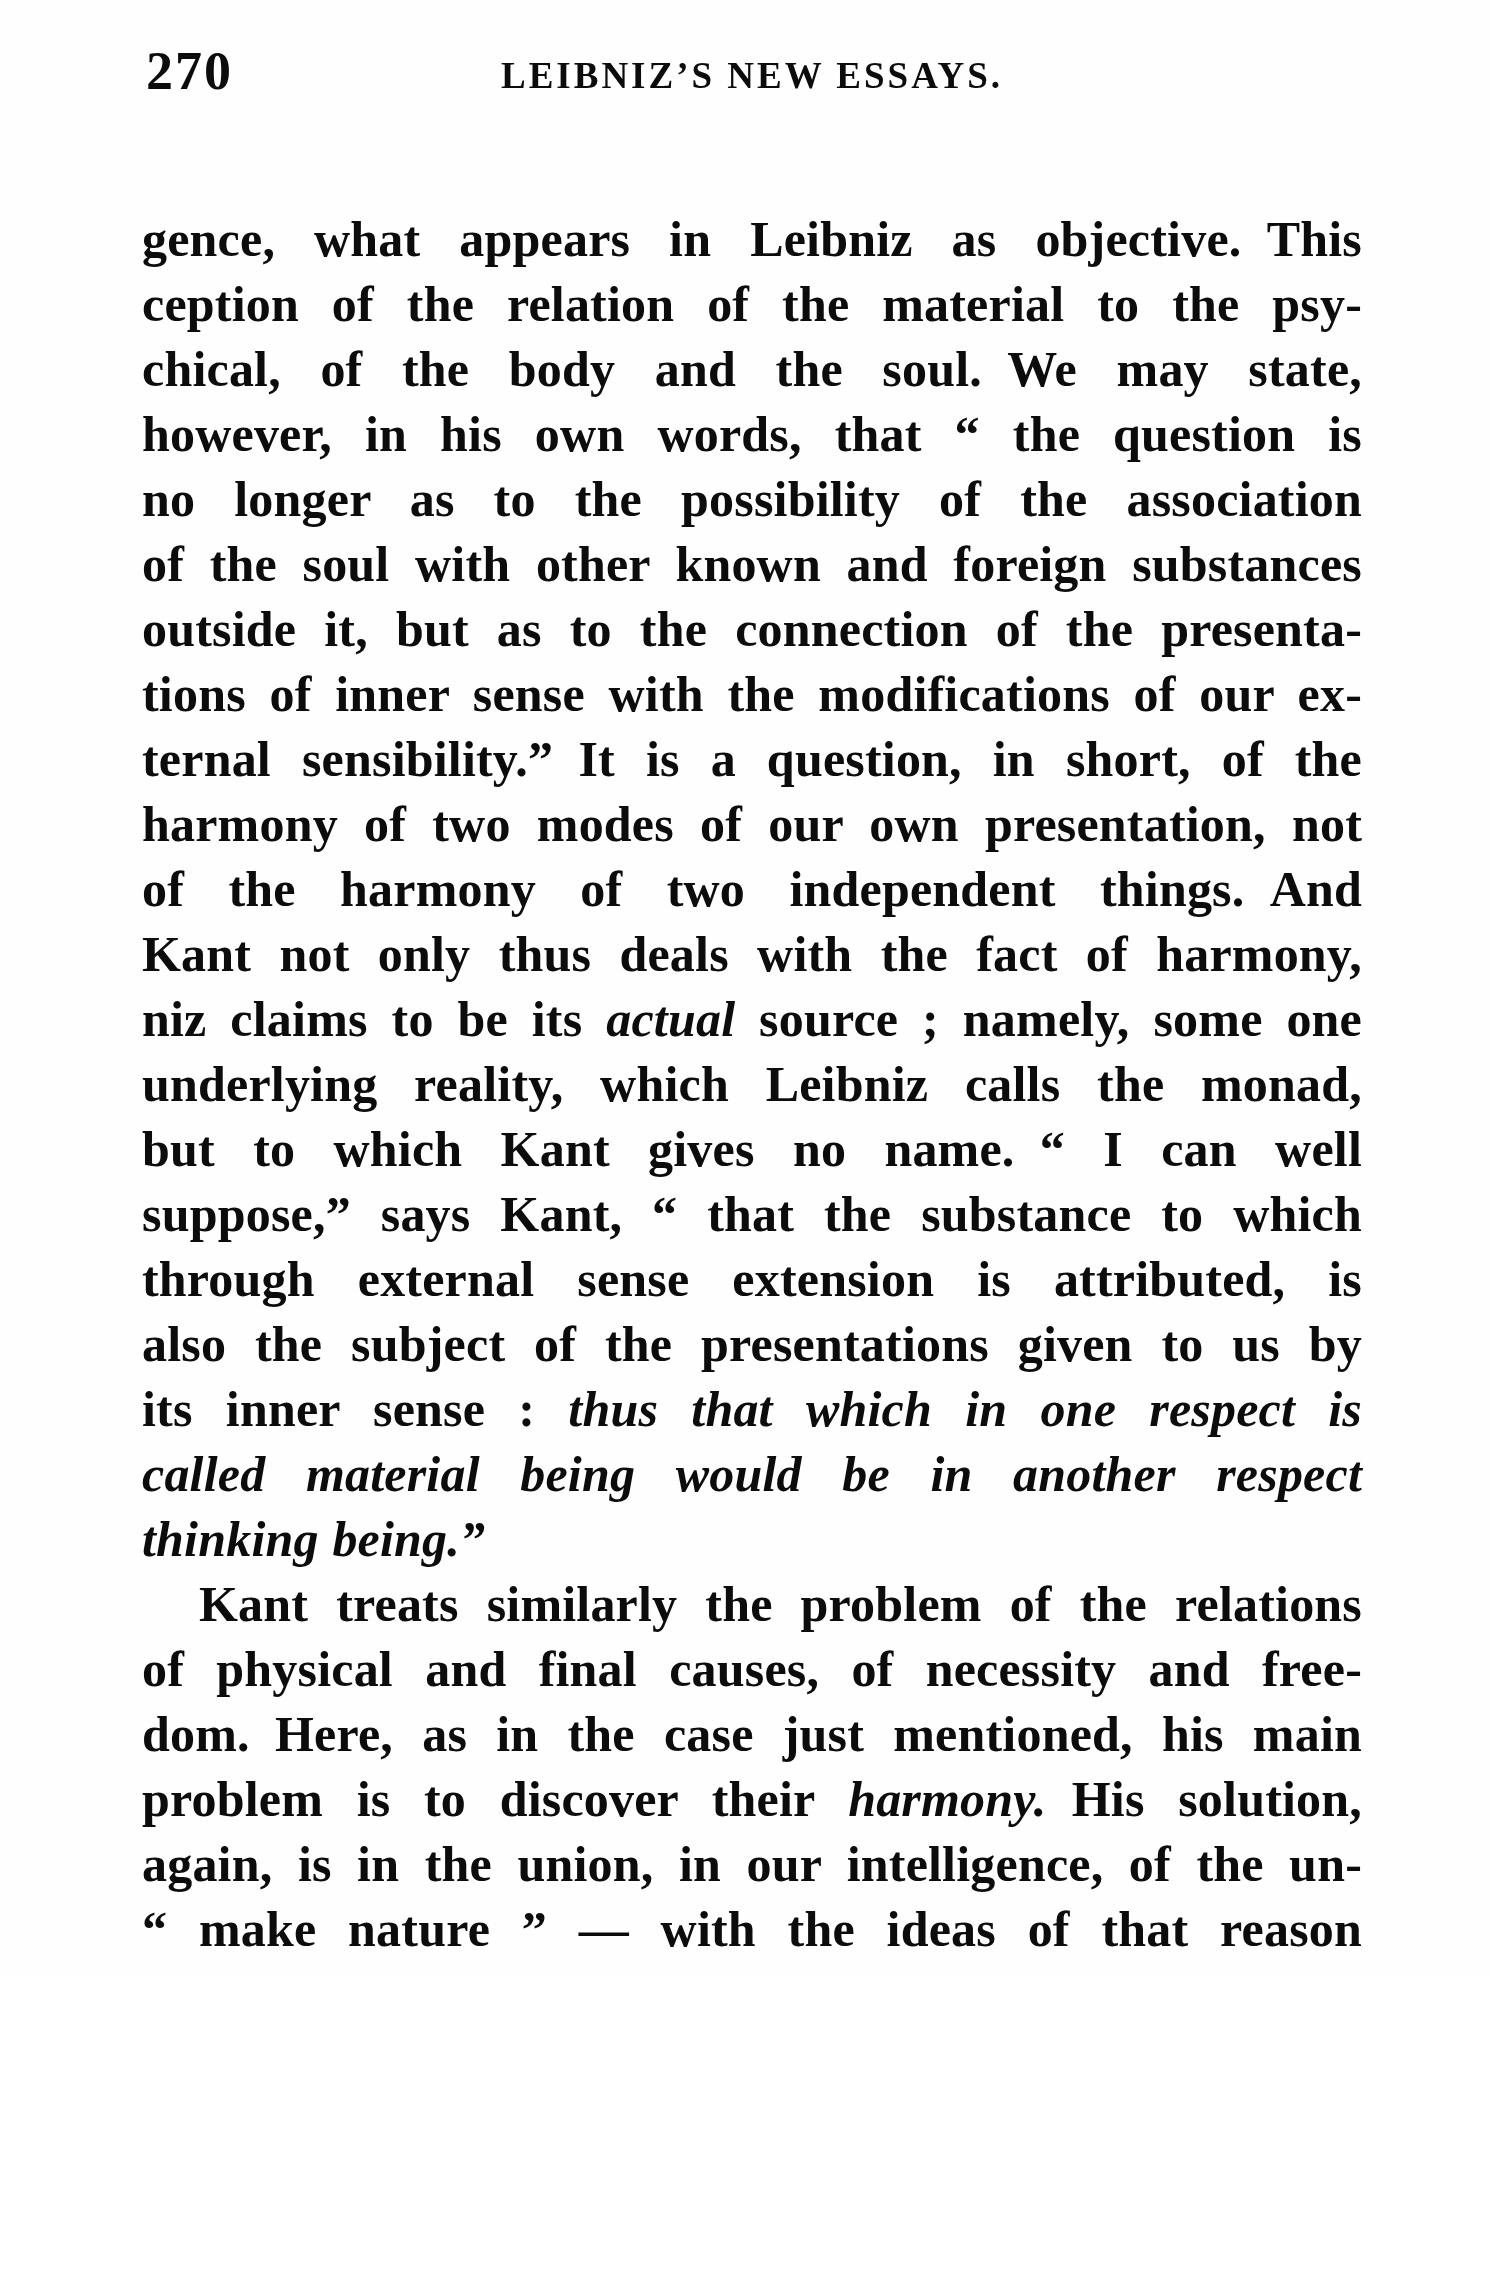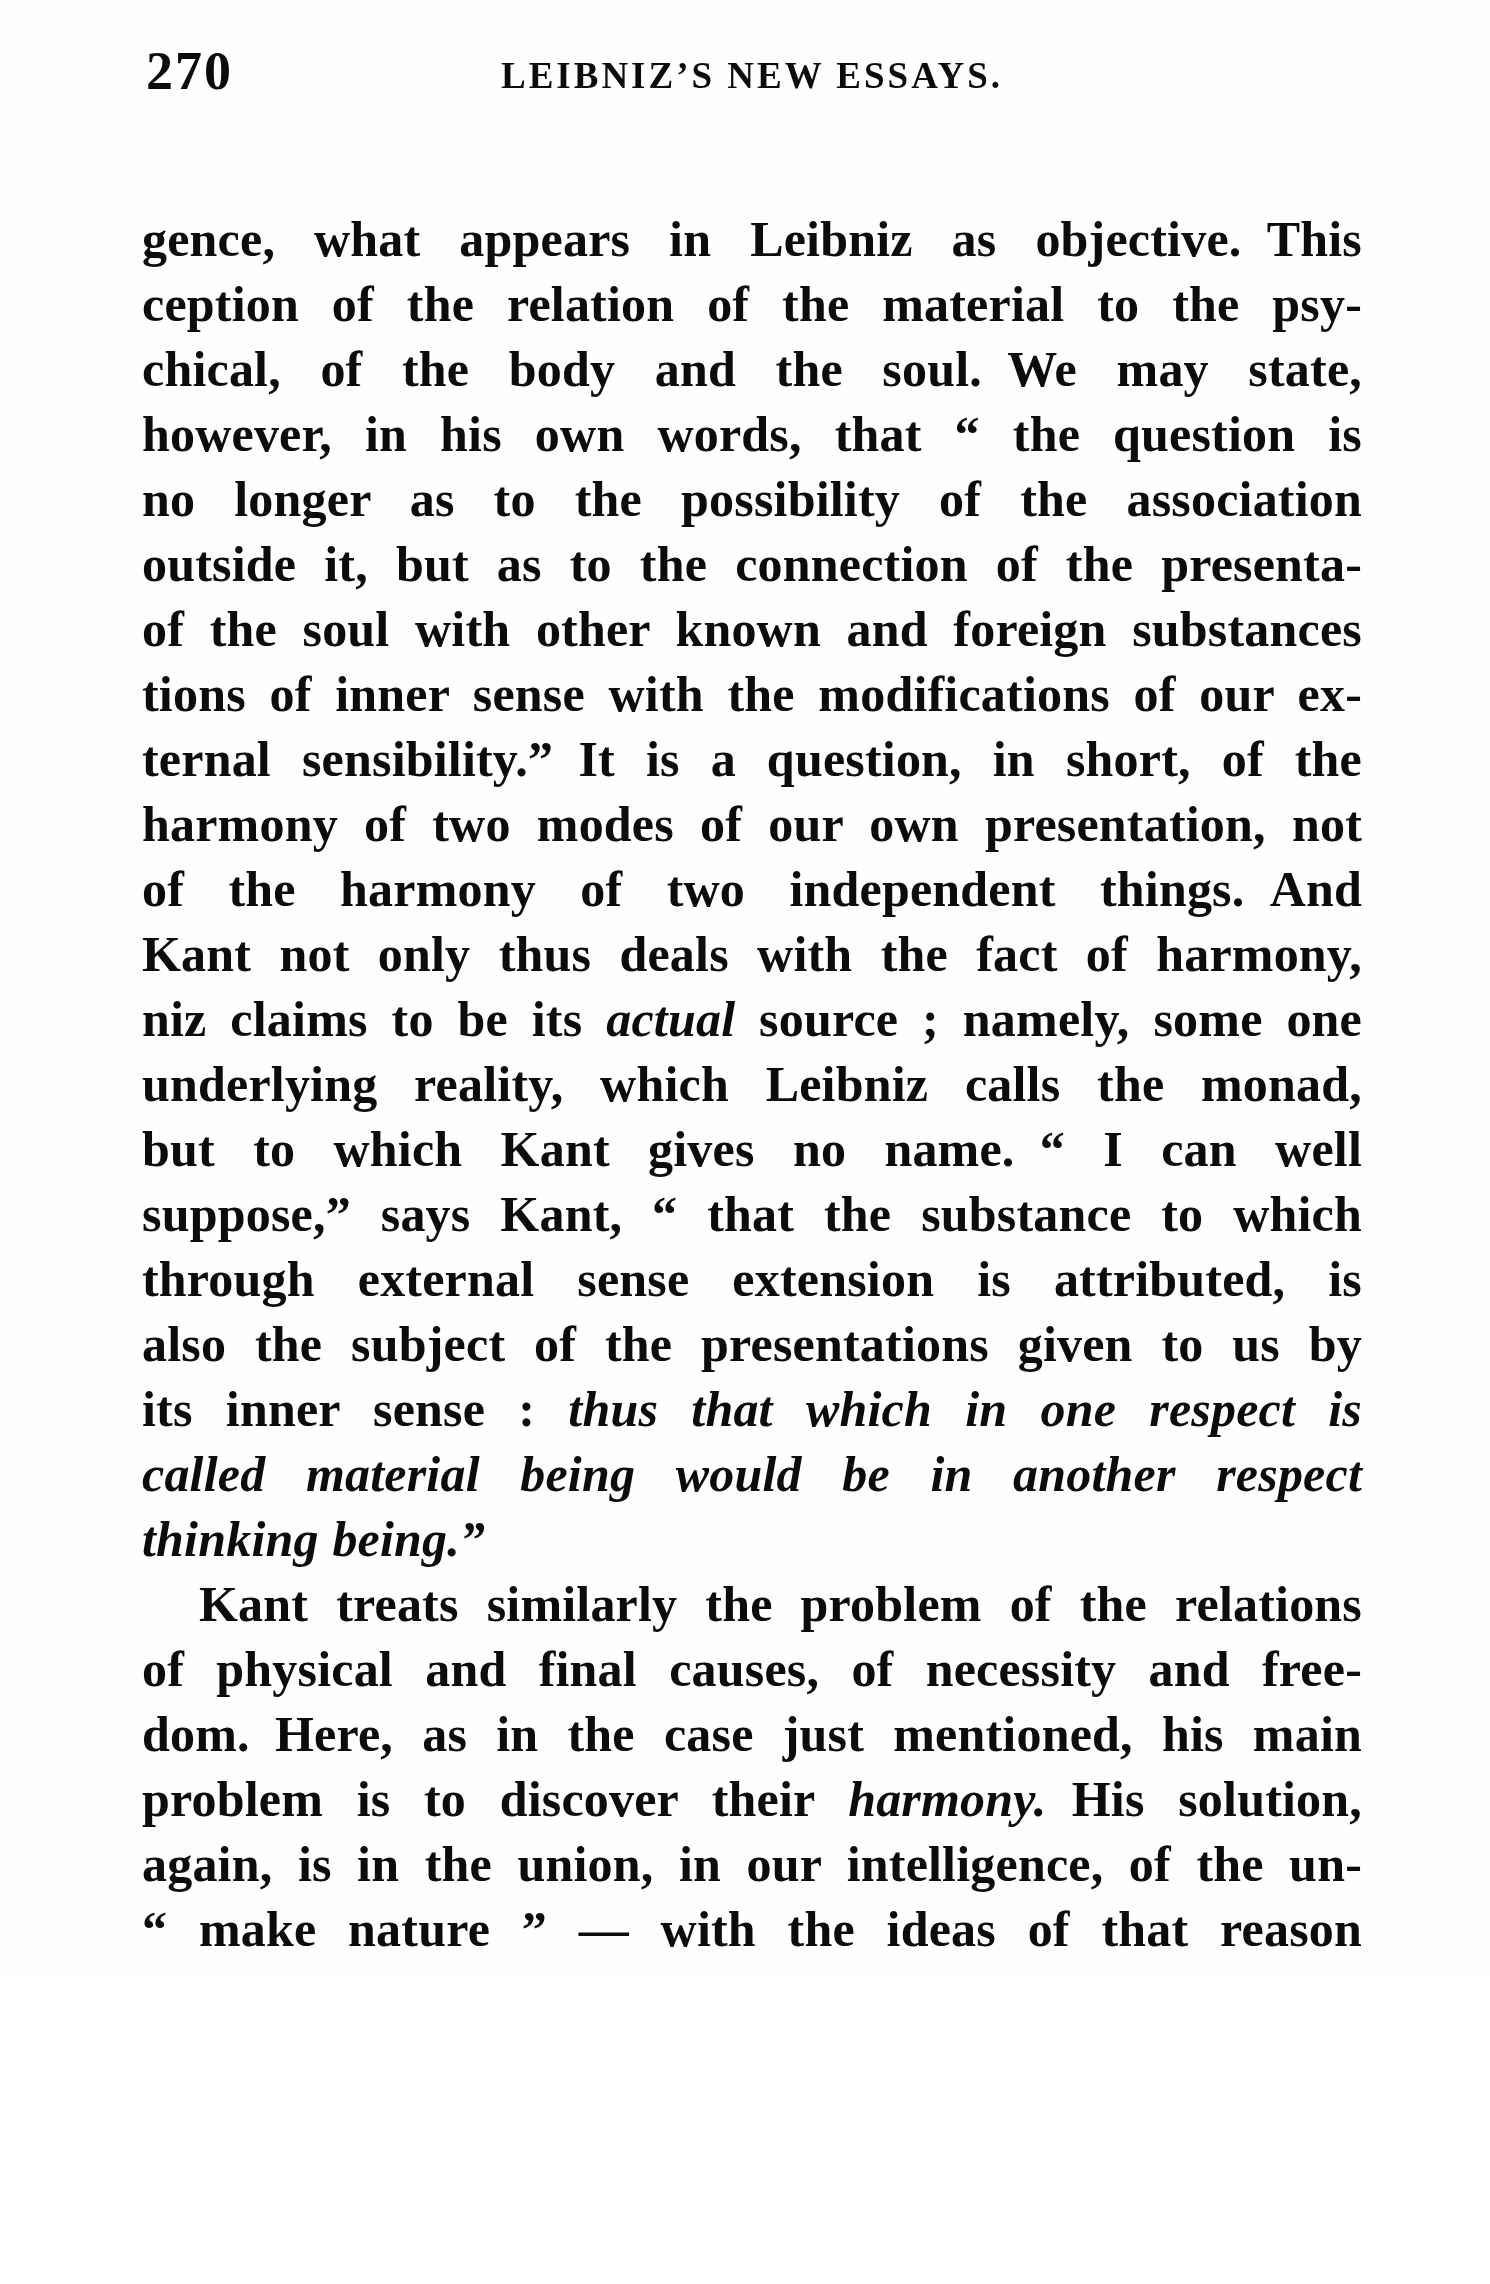--- a/index.html
+++ b/index.html
@@ -81,22 +81,22 @@
     <span class="page-number">270</span>
     <span class="running-title">LEIBNIZ’S NEW ESSAYS.</span>
   </div>
 
   <div class="text-block" id="text-block">
       <div class="line"><span>gence, what appears in Leibniz as objective. This</span></div>
       <div class="line"><span>ception of the relation of the material to the psy-</span></div>
       <div class="line"><span>chical, of the body and the soul. We may state,</span></div>
       <div class="line"><span>however, in his own words, that “ the question is</span></div>
       <div class="line"><span>no longer as to the possibility of the association</span></div>
+      <div class="line"><span>of the soul with other known and foreign substances</span></div>
       <div class="line"><span>outside it, but as to the connection of the presenta-</span></div>
-      <div class="line"><span>of the soul with other known and foreign substances</span></div>
       <div class="line"><span>tions of inner sense with the modifications of our ex-</span></div>
       <div class="line"><span>ternal sensibility.” It is a question, in short, of the</span></div>
       <div class="line"><span>harmony of two modes of our own presentation, not</span></div>
       <div class="line"><span>of the harmony of two independent things. And</span></div>
       <div class="line"><span>Kant not only thus deals with the fact of harmony,</span></div>
       <div class="line"><span>niz claims to be its </span><span class="it">actual</span><span> source ; namely, some one</span></div>
       <div class="line"><span>underlying reality, which Leibniz calls the monad,</span></div>
       <div class="line"><span>but to which Kant gives no name. “ I can well</span></div>
       <div class="line"><span>suppose,” says Kant, “ that the substance to which</span></div>
       <div class="line"><span>through external sense extension is attributed, is</span></div>

